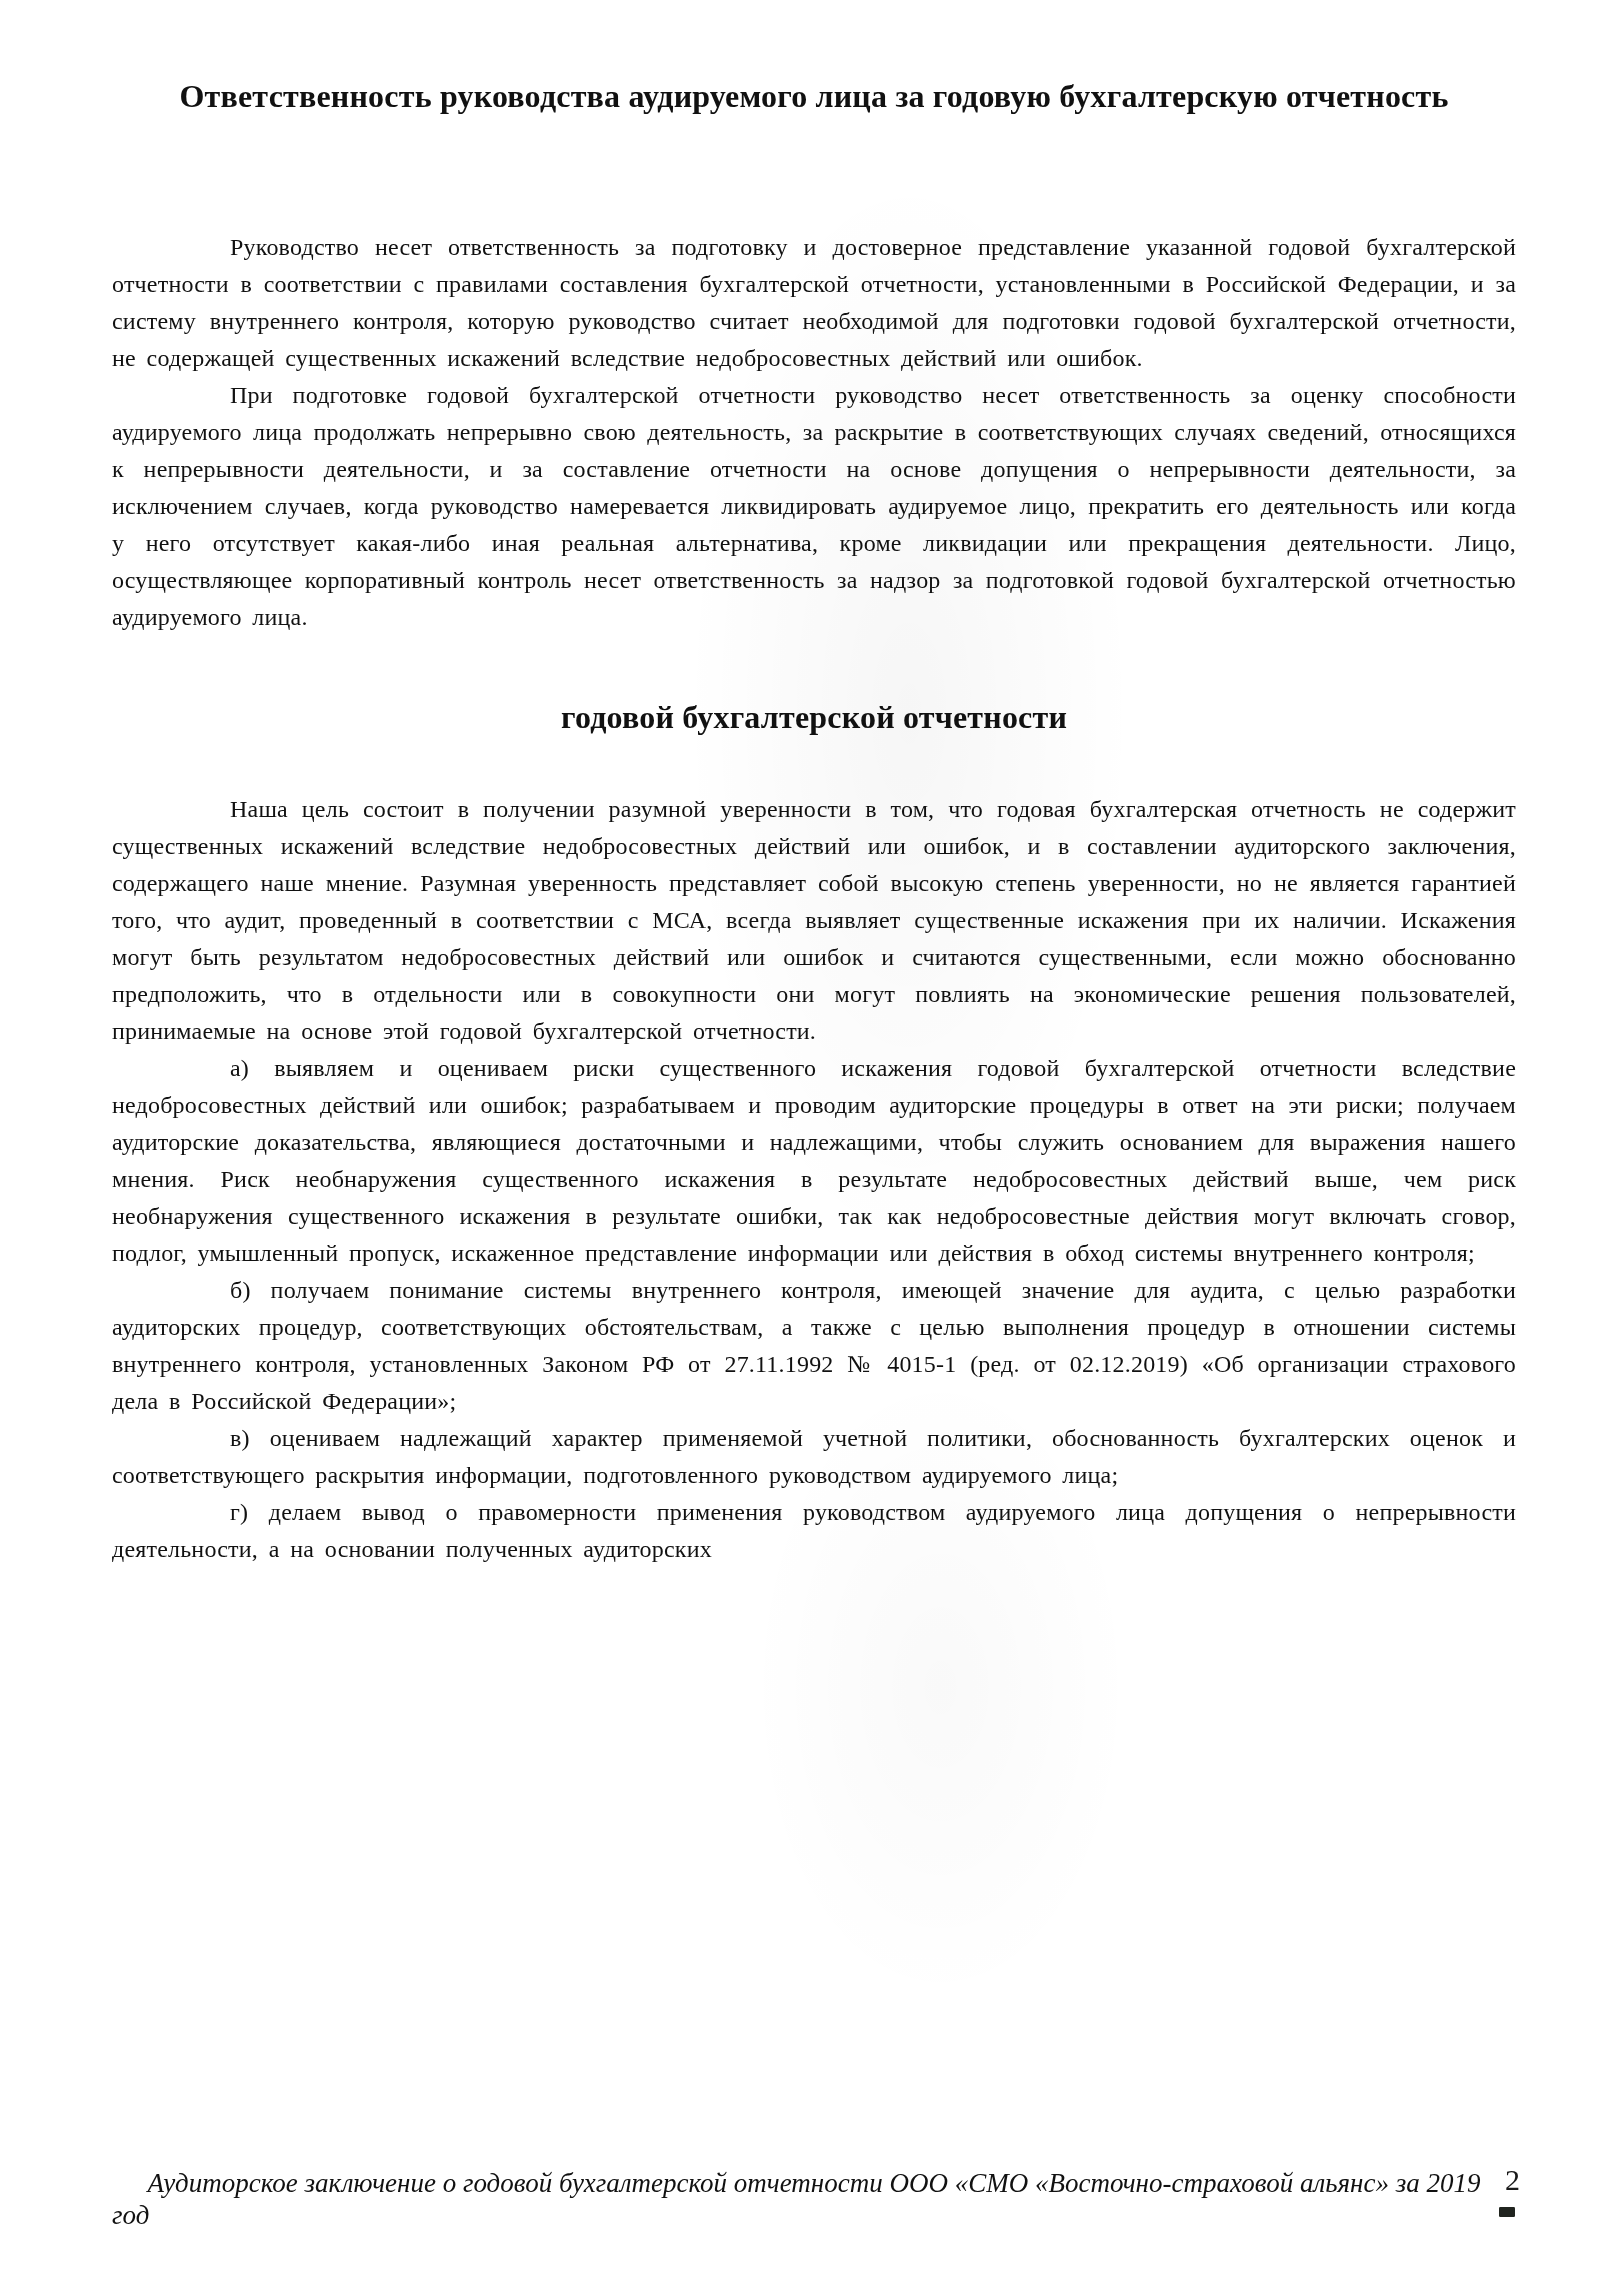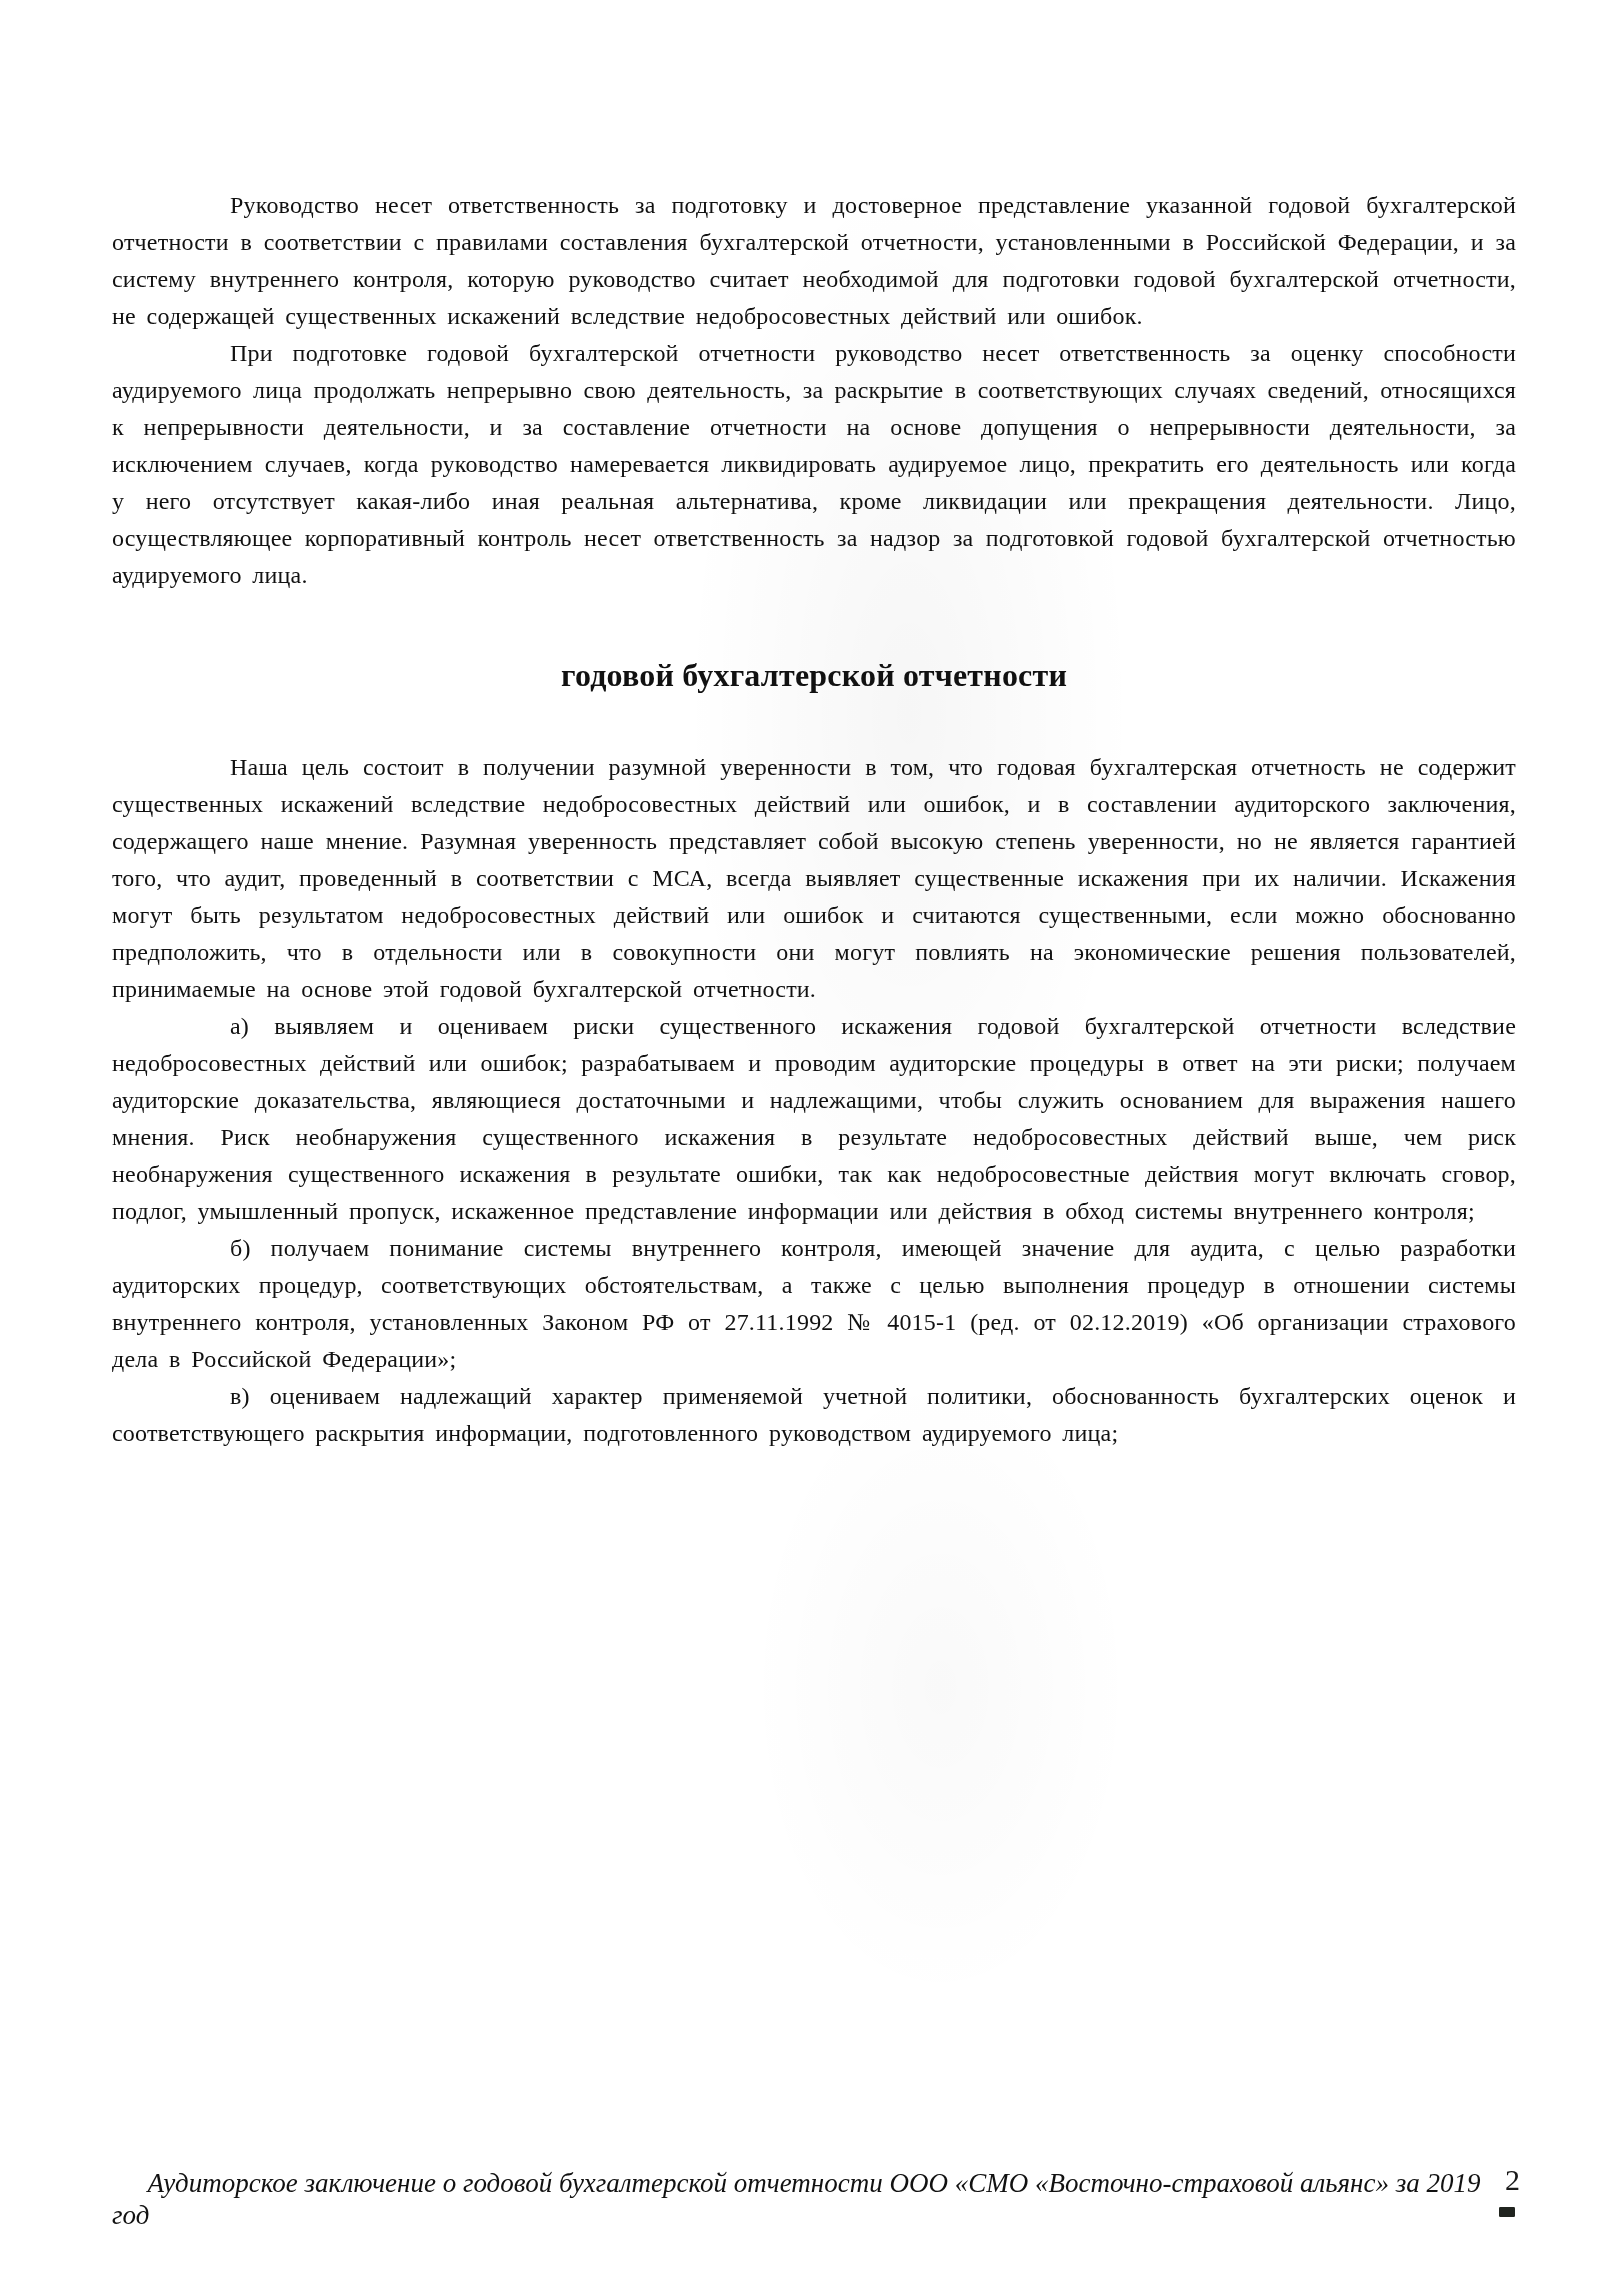--- a/index.html
+++ b/index.html
@@ -97,36 +97,38 @@
 </head>
 <body>
 
 <div class="page">
 
   <div class="smudge-1"></div>
   <div class="smudge-2"></div>
 
   <div class="content">
 
+    <h1 class="heading">Ответственность руководства аудируемого лица за годовую бухгалтерскую отчетность</h1>
 
     <p class="body-para first-para">Руководство несет ответственность за подготовку и достоверное представление указанной годовой бухгалтерской отчетности в соответствии с правилами составления бухгалтерской отчетности, установленными в Российской Федерации, и за систему внутреннего контроля, которую руководство считает необходимой для подготовки годовой бухгалтерской отчетности, не содержащей существенных искажений вследствие недобросовестных действий или ошибок.</p>
 
     <p class="body-para">При подготовке годовой бухгалтерской отчетности руководство несет ответственность за оценку способности аудируемого лица продолжать непрерывно свою деятельность, за раскрытие в соответствующих случаях сведений, относящихся к непрерывности деятельности, и за составление отчетности на основе допущения о непрерывности деятельности, за исключением случаев, когда руководство намеревается ликвидировать аудируемое лицо, прекратить его деятельность или когда у него отсутствует какая-либо иная реальная альтернатива, кроме ликвидации или прекращения деятельности. Лицо, осуществляющее корпоративный контроль несет ответственность за надзор за подготовкой годовой бухгалтерской отчетностью аудируемого лица.</p>
 
     <h2 class="heading heading-2"><br><span>годовой бухгалтерской отчетности</span></h2>
 
     <p class="body-para">Наша цель состоит в получении разумной уверенности в том, что годовая бухгалтерская отчетность не содержит существенных искажений вследствие недобросовестных действий или ошибок, и в составлении аудиторского заключения, содержащего наше мнение. Разумная уверенность представляет собой высокую степень уверенности, но не является гарантией того, что аудит, проведенный в соответствии с МСА, всегда выявляет существенные искажения при их наличии. Искажения могут быть результатом недобросовестных действий или ошибок и считаются существенными, если можно обоснованно предположить, что в отдельности или в совокупности они могут повлиять на экономические решения пользователей, принимаемые на основе этой годовой бухгалтерской отчетности.</p>
 
 
     <p class="body-para">а) выявляем и оцениваем риски существенного искажения годовой бухгалтерской отчетности вследствие недобросовестных действий или ошибок; разрабатываем и проводим аудиторские процедуры в ответ на эти риски; получаем аудиторские доказательства, являющиеся достаточными и надлежащими, чтобы служить основанием для выражения нашего мнения. Риск необнаружения существенного искажения в результате недобросовестных действий выше, чем риск необнаружения существенного искажения в результате ошибки, так как недобросовестные действия могут включать сговор, подлог, умышленный пропуск, искаженное представление информации или действия в обход системы внутреннего контроля;</p>
 
     <p class="body-para">б) получаем понимание системы внутреннего контроля, имеющей значение для аудита, с целью разработки аудиторских процедур, соответствующих обстоятельствам, а также с целью выполнения процедур в отношении системы внутреннего контроля, установленных Законом РФ от 27.11.1992 № 4015-1 (ред. от 02.12.2019) «Об организации страхового дела в Российской Федерации»;</p>
 
     <p class="body-para">в) оцениваем надлежащий характер применяемой учетной политики, обоснованность бухгалтерских оценок и соответствующего раскрытия информации, подготовленного руководством аудируемого лица;</p>
 
+    <p class="body-para">г) делаем вывод о правомерности применения руководством аудируемого лица допущения о непрерывности деятельности, а на основании полученных аудиторских</p>
 
   </div>
 
   <div class="footer">
     <div class="footer-line1">Аудиторское заключение о годовой бухгалтерской отчетности ООО «СМО «Восточно-страховой альянс» за 2019</div>
     <div class="footer-line2">год</div>
     <div class="page-number">2</div>
     <div class="ink-mark"></div>
   </div>
 

